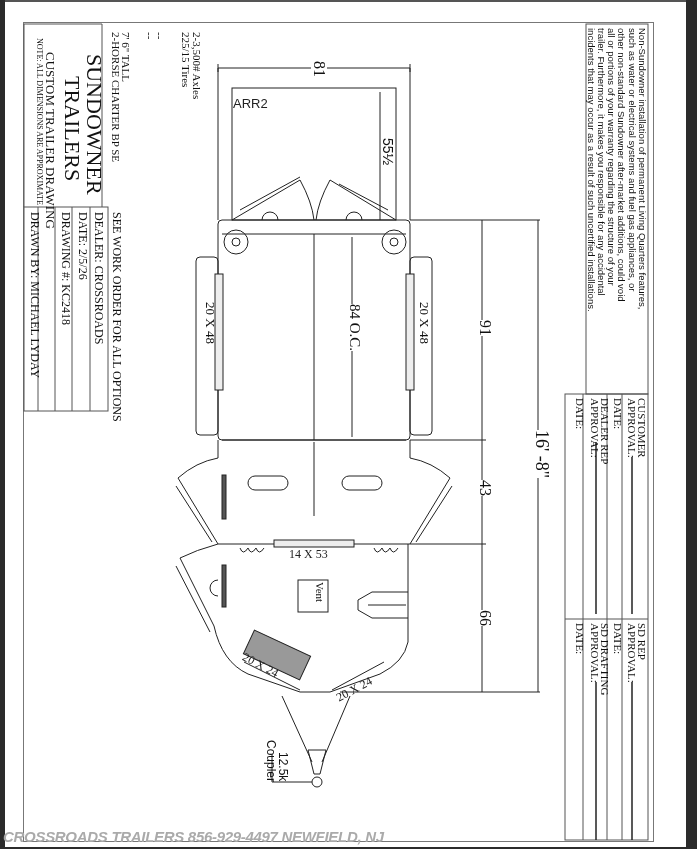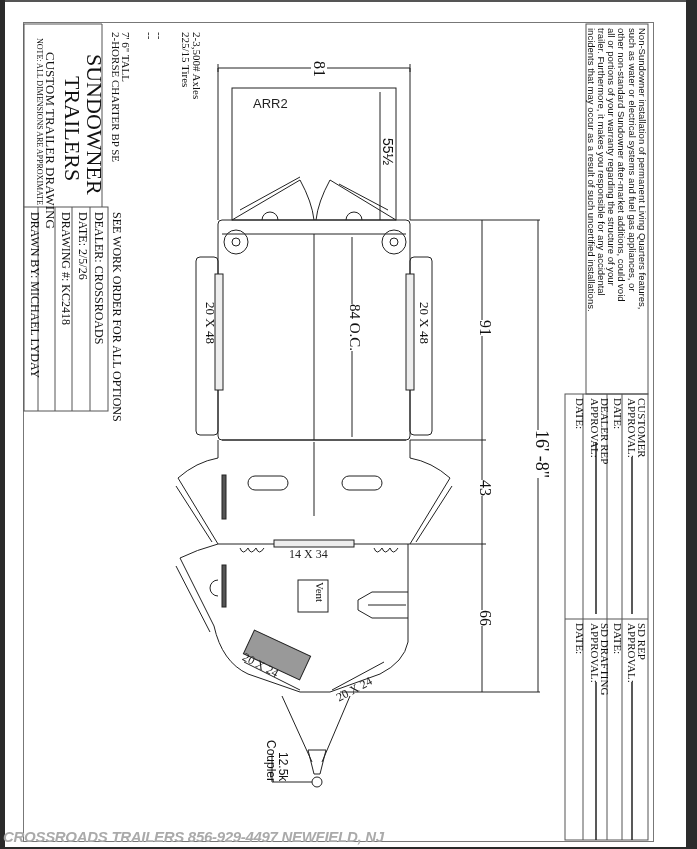--- a/index.html
+++ b/index.html
@@ -150,27 +150,27 @@
 
   <div class="rot serif" style="left:642px;top:396px;font-size:11px;line-height:10px;width:60px;white-space:normal;">CUSTOMER APPROVAL:</div>
   <div class="rot serif" style="left:618px;top:396px;font-size:11px;line-height:11px;">DATE:</div>
   <div class="rot serif" style="left:605px;top:396px;font-size:11px;line-height:10px;width:80px;white-space:normal;">DEALER REP APPROVAL:</div>
   <div class="rot serif" style="left:580px;top:396px;font-size:11px;line-height:11px;">DATE:</div>
   <div class="rot serif" style="left:642px;top:621px;font-size:11px;line-height:10px;width:60px;white-space:normal;">SD REP APPROVAL:</div>
   <div class="rot serif" style="left:618px;top:621px;font-size:11px;line-height:11px;">DATE:</div>
   <div class="rot serif" style="left:605px;top:621px;font-size:11px;line-height:10px;width:90px;white-space:normal;">SD DRAFTING APPROVAL:</div>
   <div class="rot serif" style="left:580px;top:621px;font-size:11px;line-height:11px;">DATE:</div>
 
-  <div class="sans" style="position:absolute;left:248px;top:94px;font-size:13px;color:#222;">ARR2</div>
+  <div class="sans" style="position:absolute;left:228px;top:94px;font-size:13px;color:#222;">ARR2</div>
   <div class="rot serif" style="left:322px;top:58px;font-size:16px;line-height:16px;background:#fff;padding:0 1px;">81</div>
   <div class="rot sans" style="left:390px;top:136px;font-size:14px;line-height:14px;background:#fff;">55½</div>
   <div class="rot serif" style="left:359px;top:302px;font-size:15px;line-height:15px;background:#fff;padding:2px 0;">84 O.C.</div>
   <div class="rot serif" style="left:212px;top:300px;font-size:13px;line-height:13px;">20 X 48</div>
   <div class="rot serif" style="left:426px;top:300px;font-size:13px;line-height:13px;">20 X 48</div>
-  <div class="serif" style="position:absolute;left:284px;top:545px;font-size:12px;color:#222;">14 X 34</div>
+  <div class="serif" style="position:absolute;left:284px;top:545px;font-size:12px;color:#222;">14 X 53</div>
   <div class="rot serif" style="left:320px;top:580px;font-size:11px;line-height:11px;">Vent</div>
   <div class="serif" style="position:absolute;left:236px;top:656px;font-size:12px;color:#222;transform:rotate(28deg);">20 X 24</div>
   <div class="serif" style="position:absolute;left:330px;top:680px;font-size:12px;color:#222;transform:rotate(-28deg);">20 X 24</div>
   <div class="rot sans" style="left:284px;top:750px;font-size:12px;line-height:12px;">12.5k</div>
   <div class="rot sans" style="left:272px;top:738px;font-size:12px;line-height:12px;">Coupler</div>
   <div class="rot serif" style="left:490px;top:318px;font-size:16px;line-height:16px;background:#fff;padding:2px 0;">91</div>
   <div class="rot serif" style="left:490px;top:478px;font-size:16px;line-height:16px;background:#fff;padding:2px 0;">43</div>
   <div class="rot serif" style="left:490px;top:608px;font-size:16px;line-height:16px;background:#fff;padding:2px 0;">66</div>
   <div class="rot serif" style="left:548px;top:428px;font-size:18px;line-height:18px;background:#fff;padding:2px 0;">16' -8"</div>
 </div>

